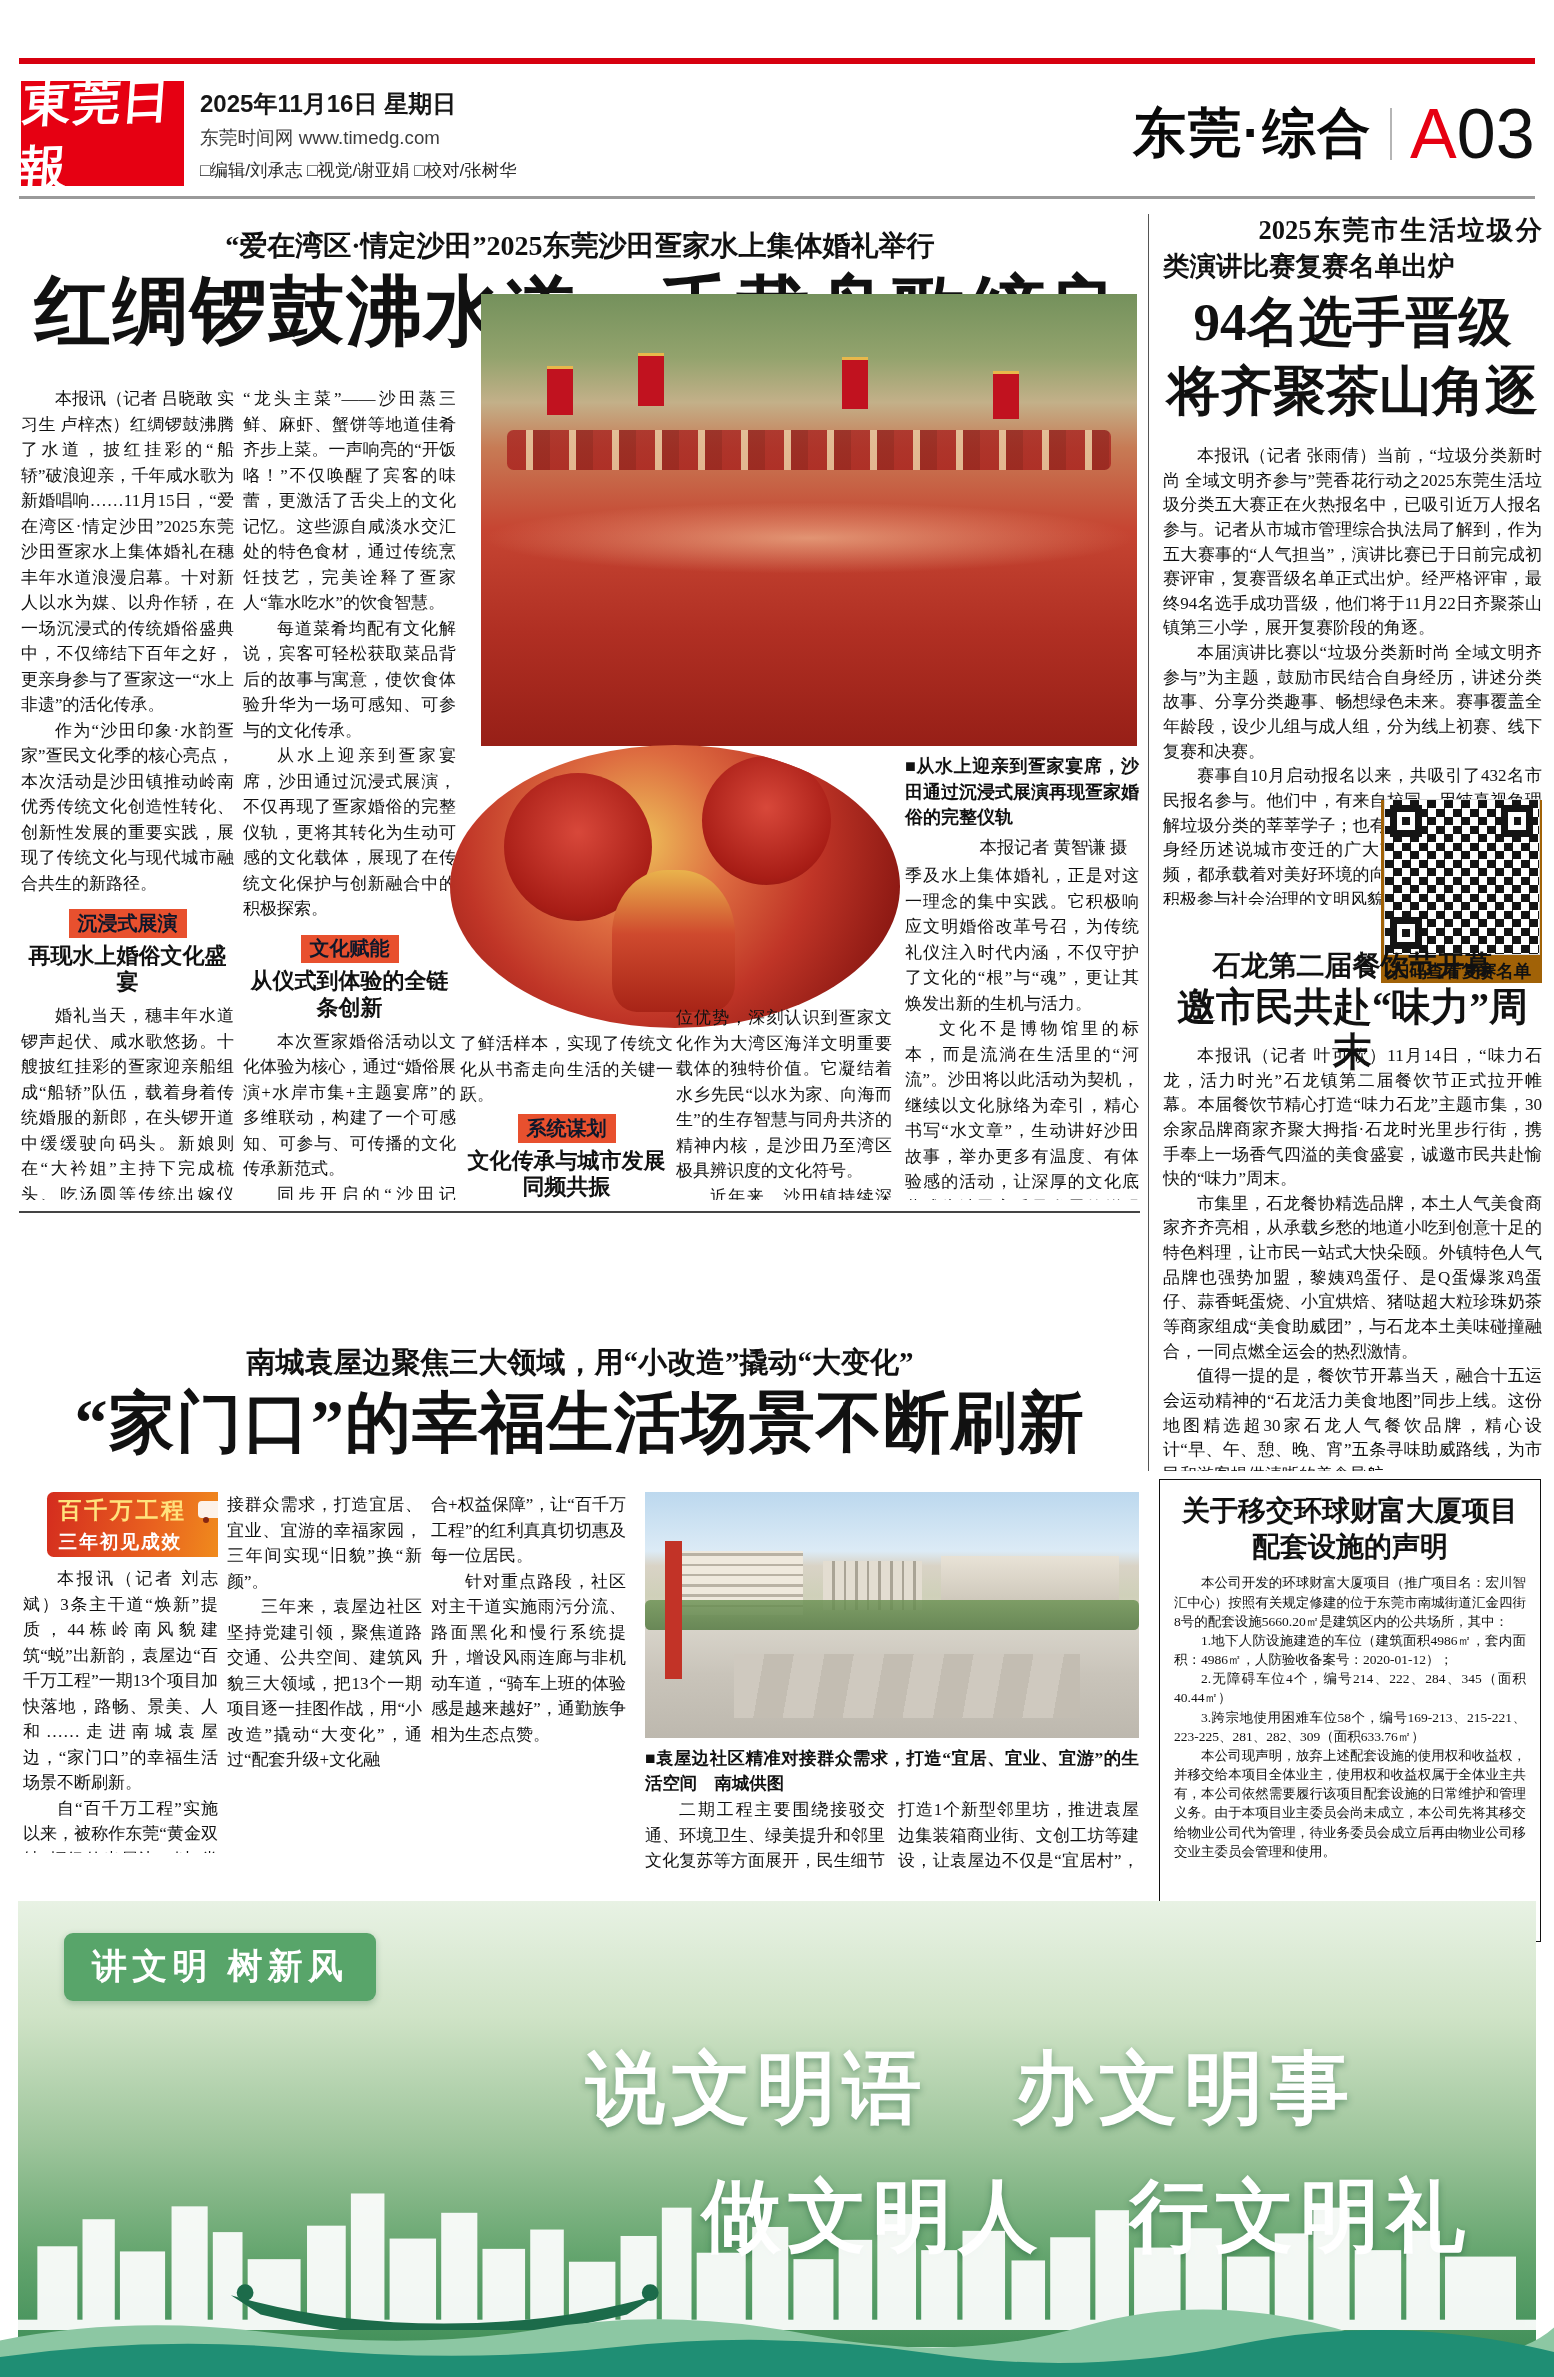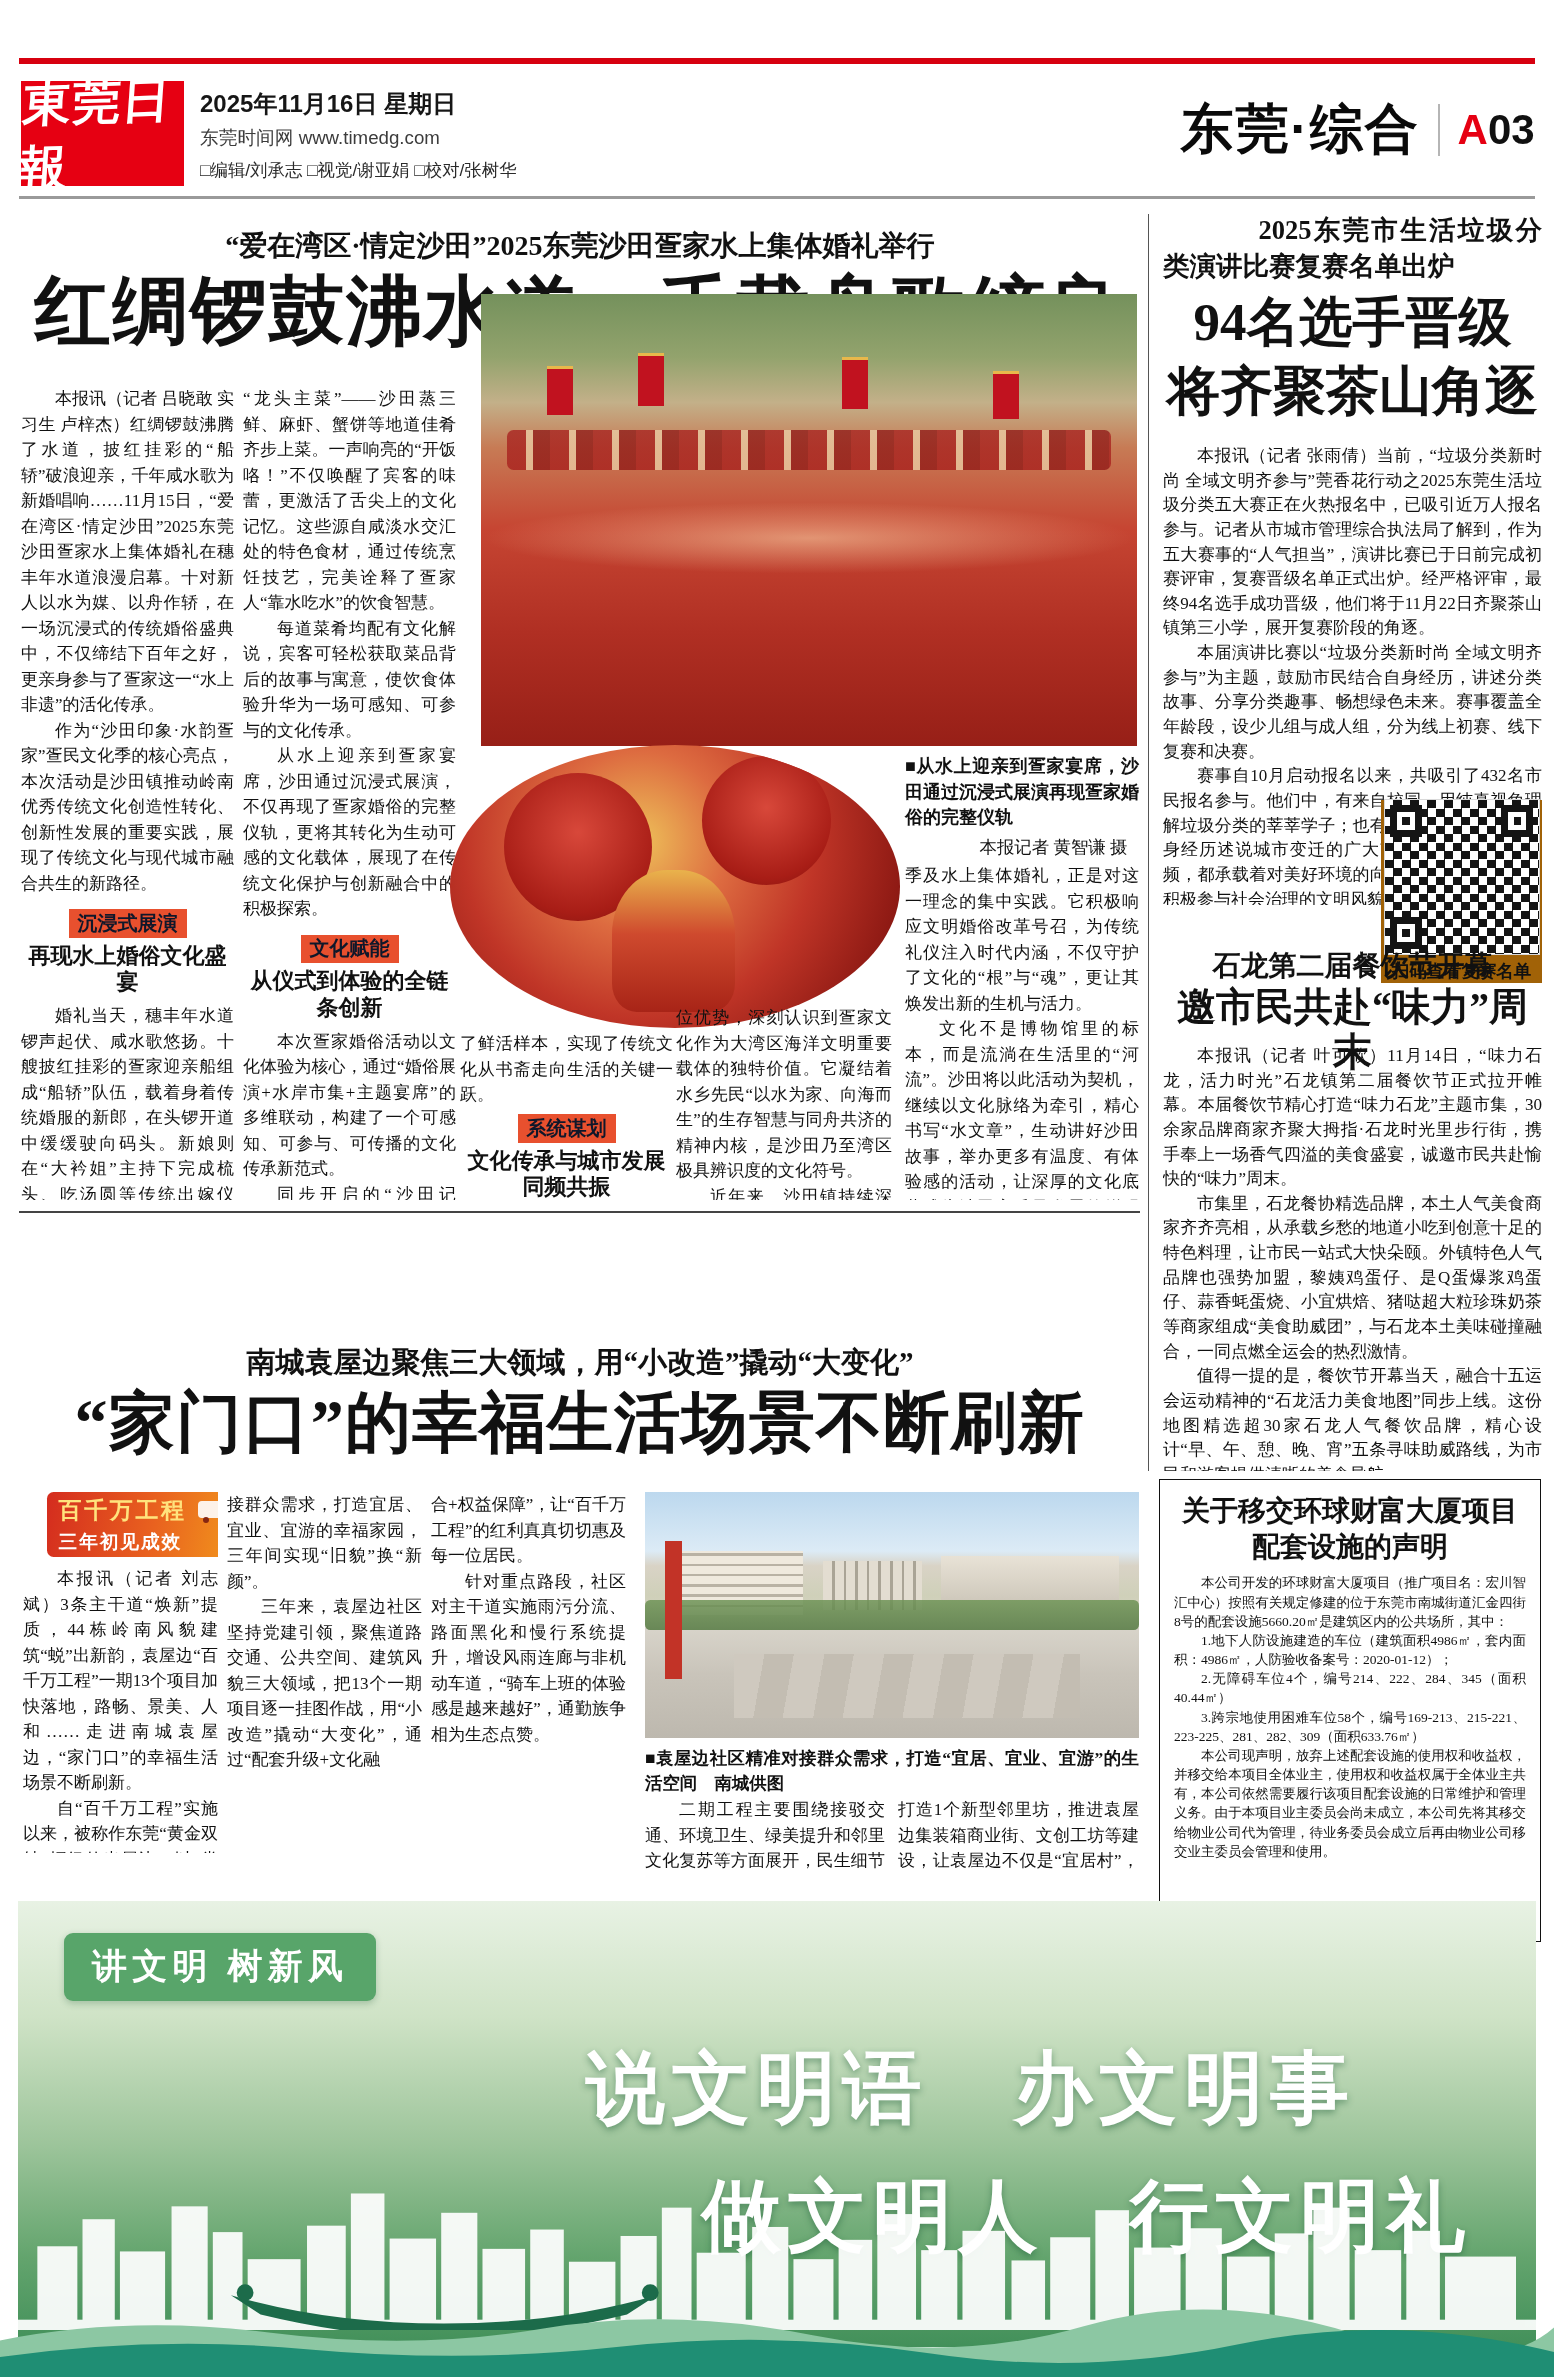--- a/index.html
+++ b/index.html
@@ -10,21 +10,21 @@
   .rule-red{background:#d7000f;}
   .rule-gray{background:#9a9a9a;}
   .logo-box{background:#e60012;color:#fff;display:flex;align-items:center;justify-content:center;}
   .logo-text{font-weight:bold;font-size:48px;transform:skewX(-6deg) rotate(-2deg);letter-spacing:1.3px;}
   .m-line1{font-family:"Liberation Sans","DejaVu Sans",sans-serif;font-weight:bold;font-size:24px;color:#161616;}
   .m-line2{font-family:"Liberation Sans","DejaVu Sans",sans-serif;font-size:18.7px;color:#3c3c3c;margin-top:5.2px;}
   .m-line3{font-family:"Liberation Sans","DejaVu Sans",sans-serif;font-size:17.4px;color:#2a2a2a;margin-top:6.5px;}
   .section-wrap{display:flex;align-items:center;gap:18px;}
   .section-name{font-family:"Liberation Sans","DejaVu Sans",sans-serif;font-weight:bold;font-size:53px;color:#0a0a0a;letter-spacing:1.9px;}
   .section-sep{width:1.9px;height:52px;background:#b5b5b5;}
-  .page-no{font-family:"Liberation Sans","DejaVu Sans",sans-serif;font-weight:bold;font-size:42px;color:#101010;}
+  .page-no{font-family:"Liberation Sans","DejaVu Sans",sans-serif;font-weight:normal;font-size:70px;color:#101010;}
   .page-no .red{color:#e60012;}
   
   .kicker{text-align:center;font-weight:bold;}
   .headline{text-align:center;font-weight:bold;line-height:1.15;}
   .art{font-size:17px;line-height:1.5;text-align:justify;overflow:hidden;}
   .art p{margin:0;text-indent:2em;}
   .art p.cont{text-indent:0;}
   .rc .art{font-size:17px;line-height:1.45;}
   .shr{display:block;width:max-content;margin:13px auto 5.2px;background:#e8502e;color:#0f172a;
        font-family:"Liberation Sans","DejaVu Sans",sans-serif;font-weight:bold;font-size:20px;

